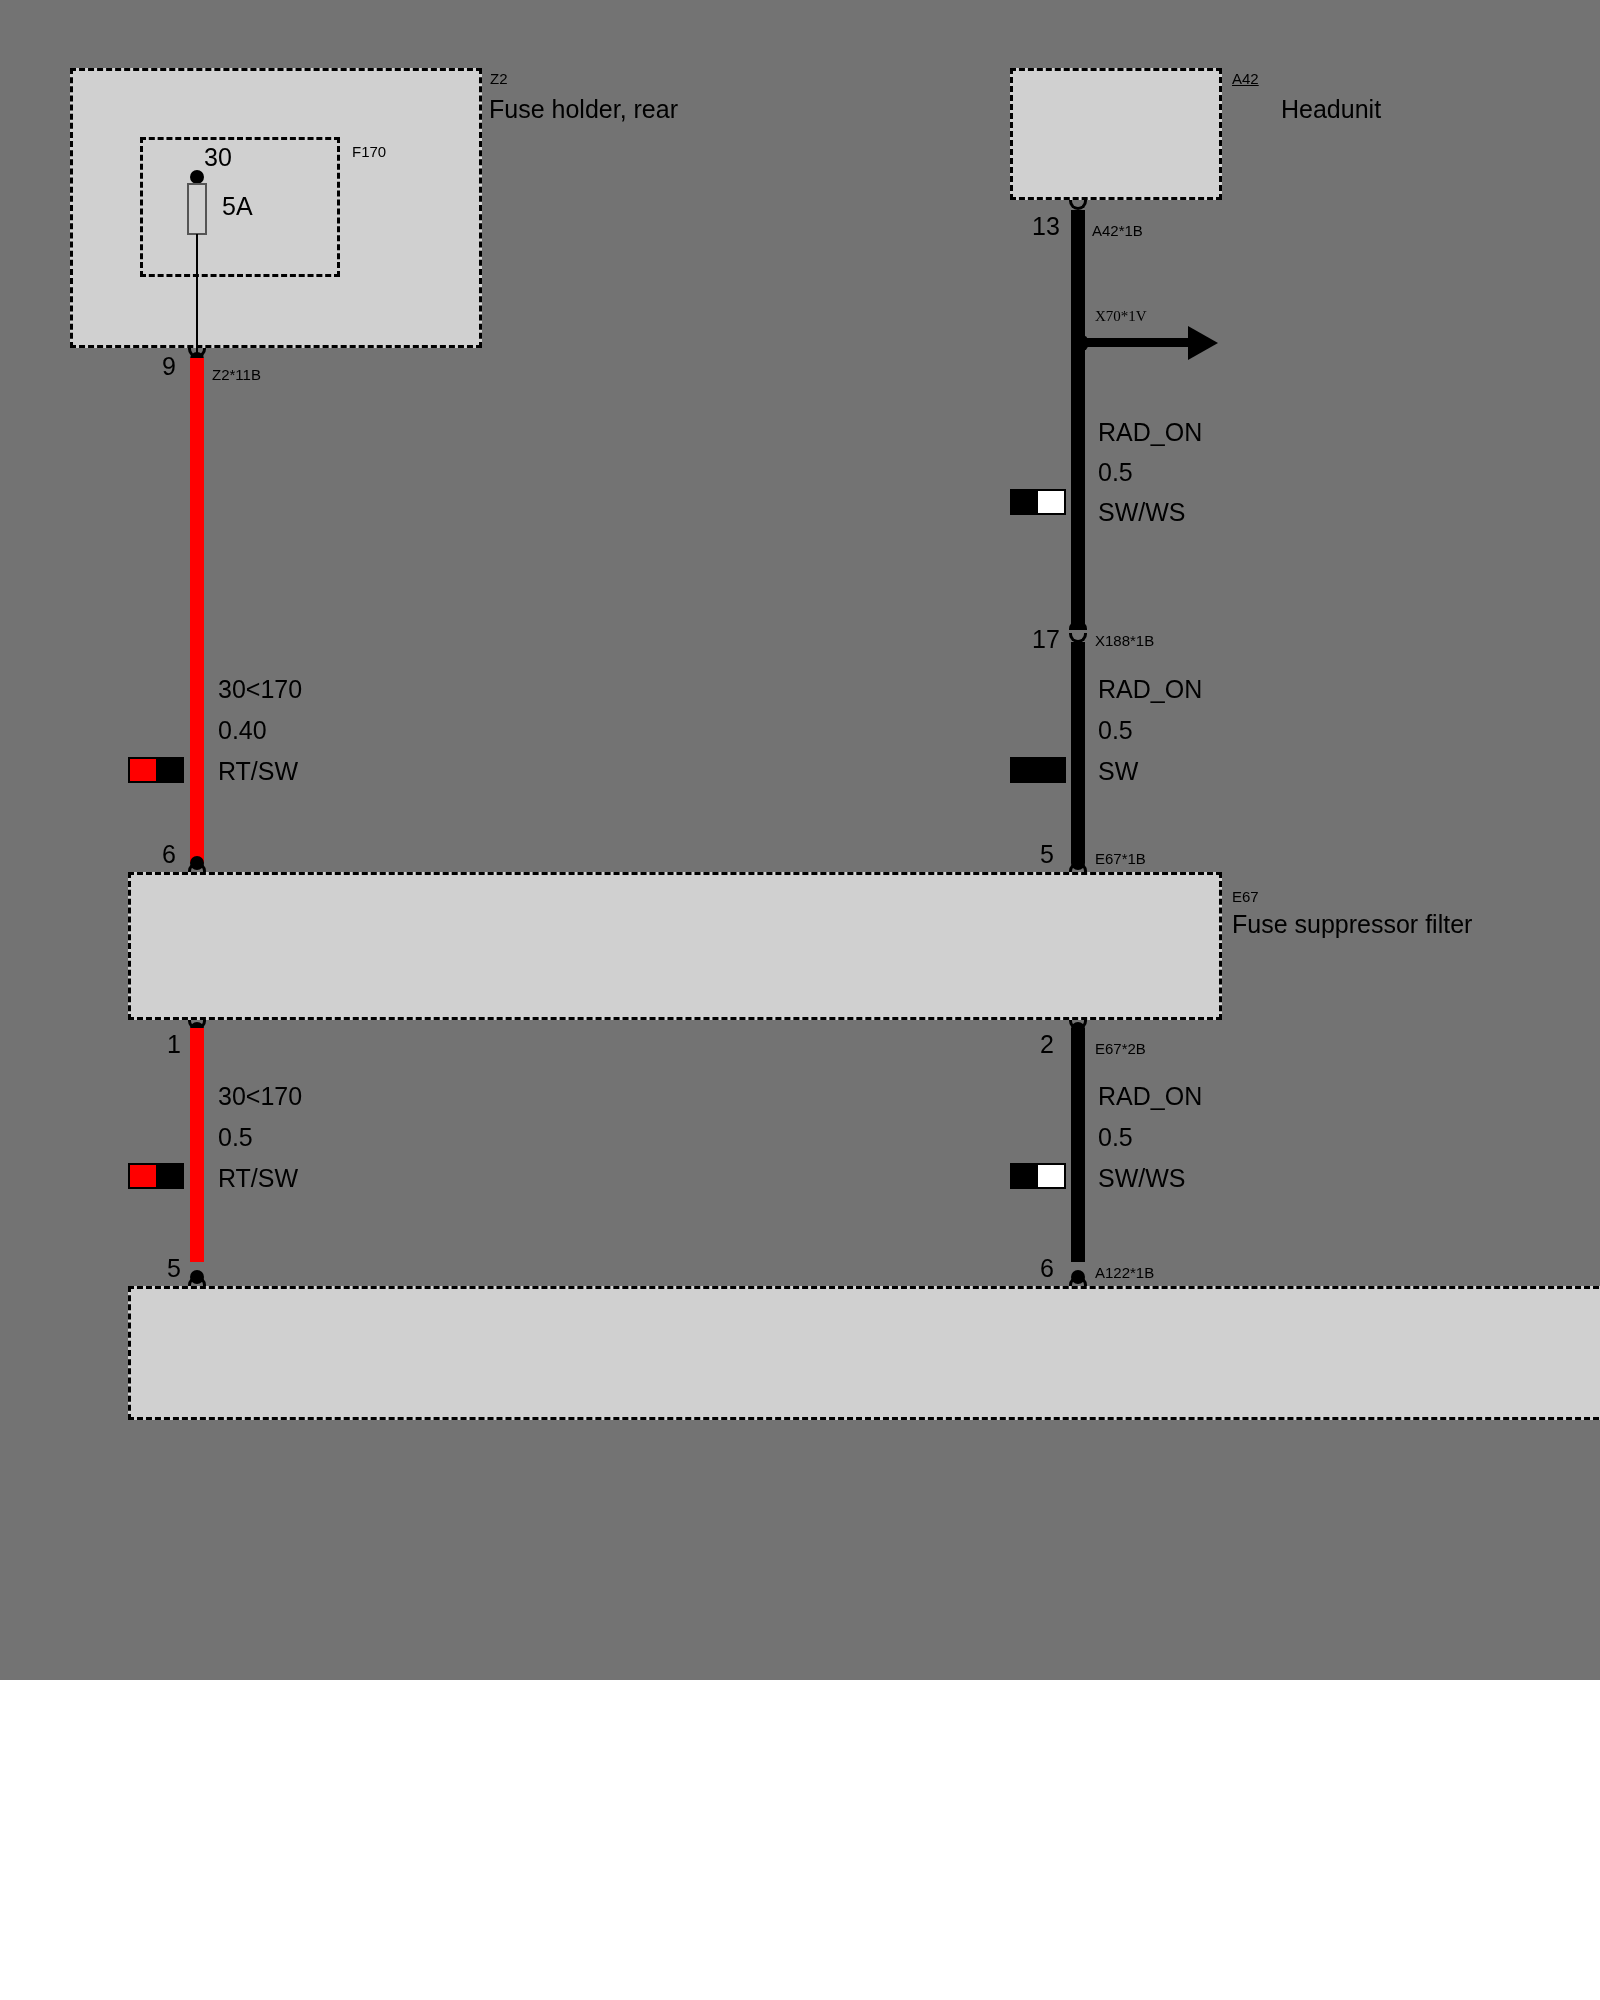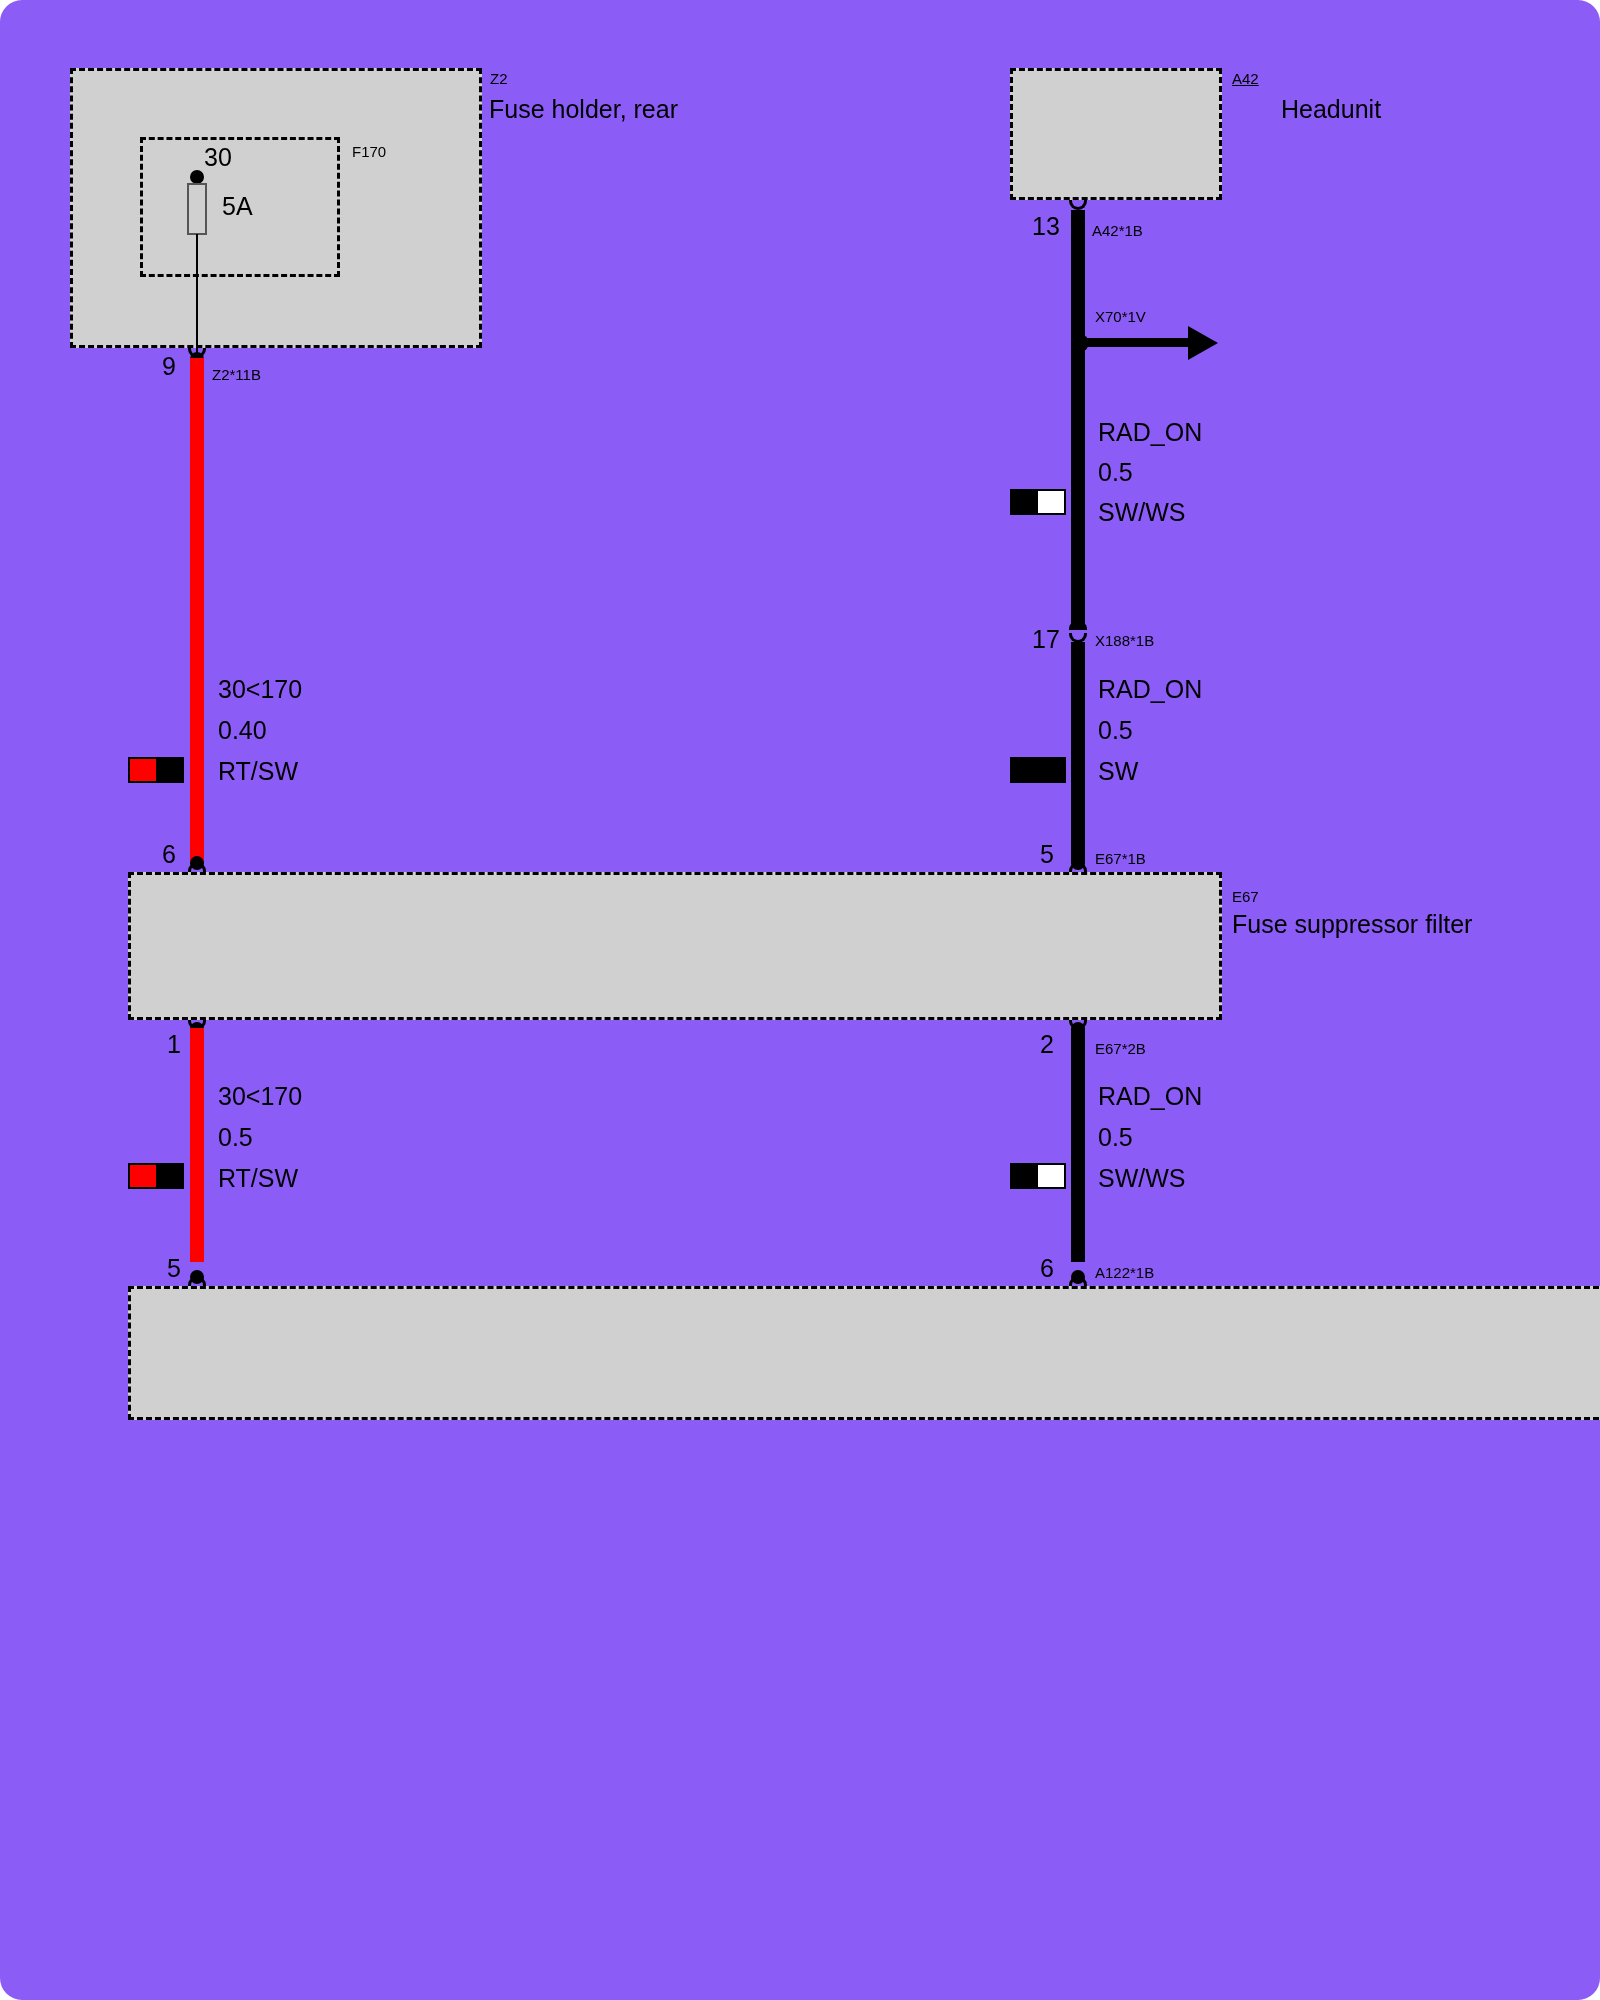--- a/index.html
+++ b/index.html
@@ -6,24 +6,23 @@
     margin: 0;
     padding: 0;
     background: #ffffff;
   }
   body {
     font-family: "Liberation Sans", sans-serif;
   }
   #sheet {
     position: relative;
     width: 1600px;
-    height: 2000px;
-    background: #8b5cf6;
+    height: 1680px;
+    background: #737373;
     overflow: hidden;
-    border-radius: 22px;
   }
   .abs { position: absolute; }
 
   
   .compbox {
     background: #d0d0d0;
     border: 3px dashed #000000;
     box-sizing: border-box;
   }
   .innerbox {
@@ -172,21 +171,21 @@
   <div class="abs code-label" style="left:1232px; top:70px;text-decoration:underline;">A42</div>
   <div class="abs name-label" style="left:1281px; top:95px;">Headunit</div>
 
   <div class="term" style="left:1069px; top:200px;"></div>
   <div class="abs pin-num" style="left:1032px; top:212px;text-align:right;">13</div>
   <div class="abs conn-code" style="left:1092px; top:222px;">A42*1B</div>
 
   <div class="wire black" style="left:1071px; top:210px; width:14px; height:420px;"></div>
 
   <div class="dot" style="left:1071px; top:334px; width:18px; height:18px;"></div>
-  <div class="abs conn-code" style="left:1095px; top:308px;">X70*1V</div>
+  <div class="abs conn-code" style="left:1095px; top:308px;font-family:Liberation Serif, serif;">X70*1V</div>
   <div class="arrow-line" style="left:1085px; top:338px; width:105px;"></div>
   <div class="arrow-head" style="left:1188px; top:326px;"></div>
 
   <div class="swatch" style="left:1010px; top:489px;">
     <span style="width:50%; background:#000000;"></span>
     <span style="width:50%; background:#ffffff;"></span>
   </div>
   <div class="abs wire-text" style="left:1098px; top:416px;">RAD_ON</div>
   <div class="abs wire-text" style="left:1098px; top:456px;">0.5</div>
   <div class="abs wire-text" style="left:1098px; top:496px;">SW/WS</div>

